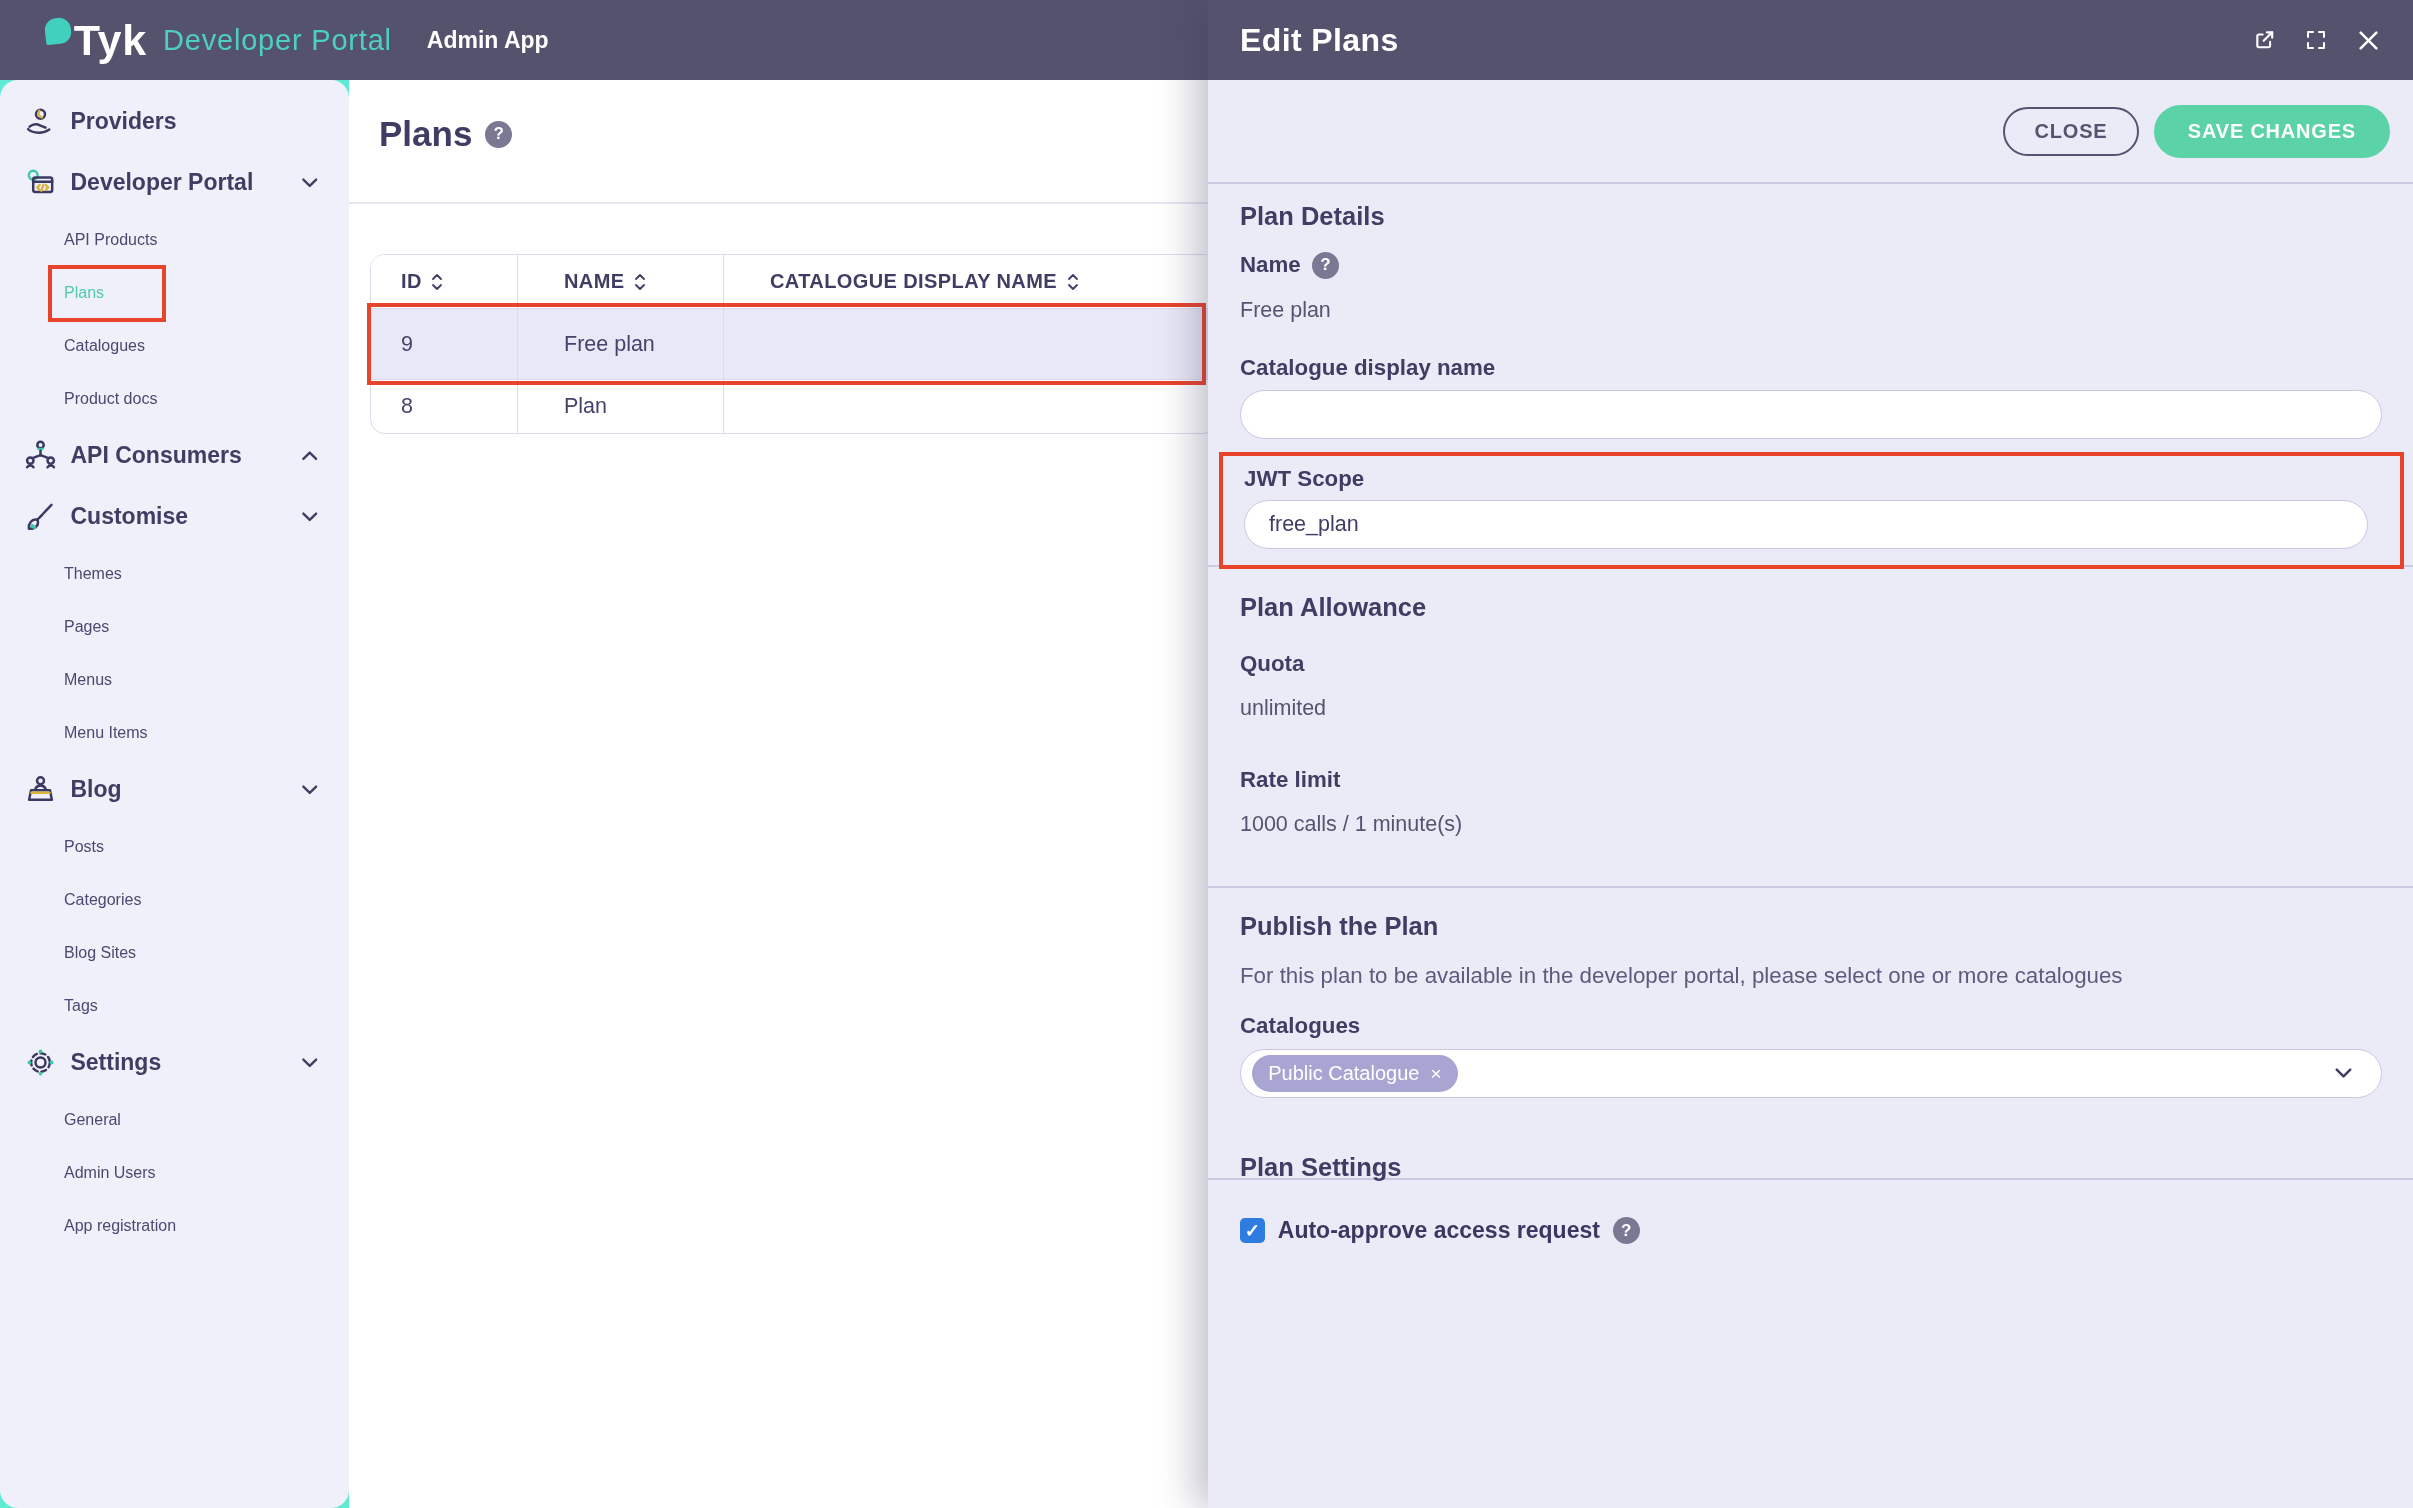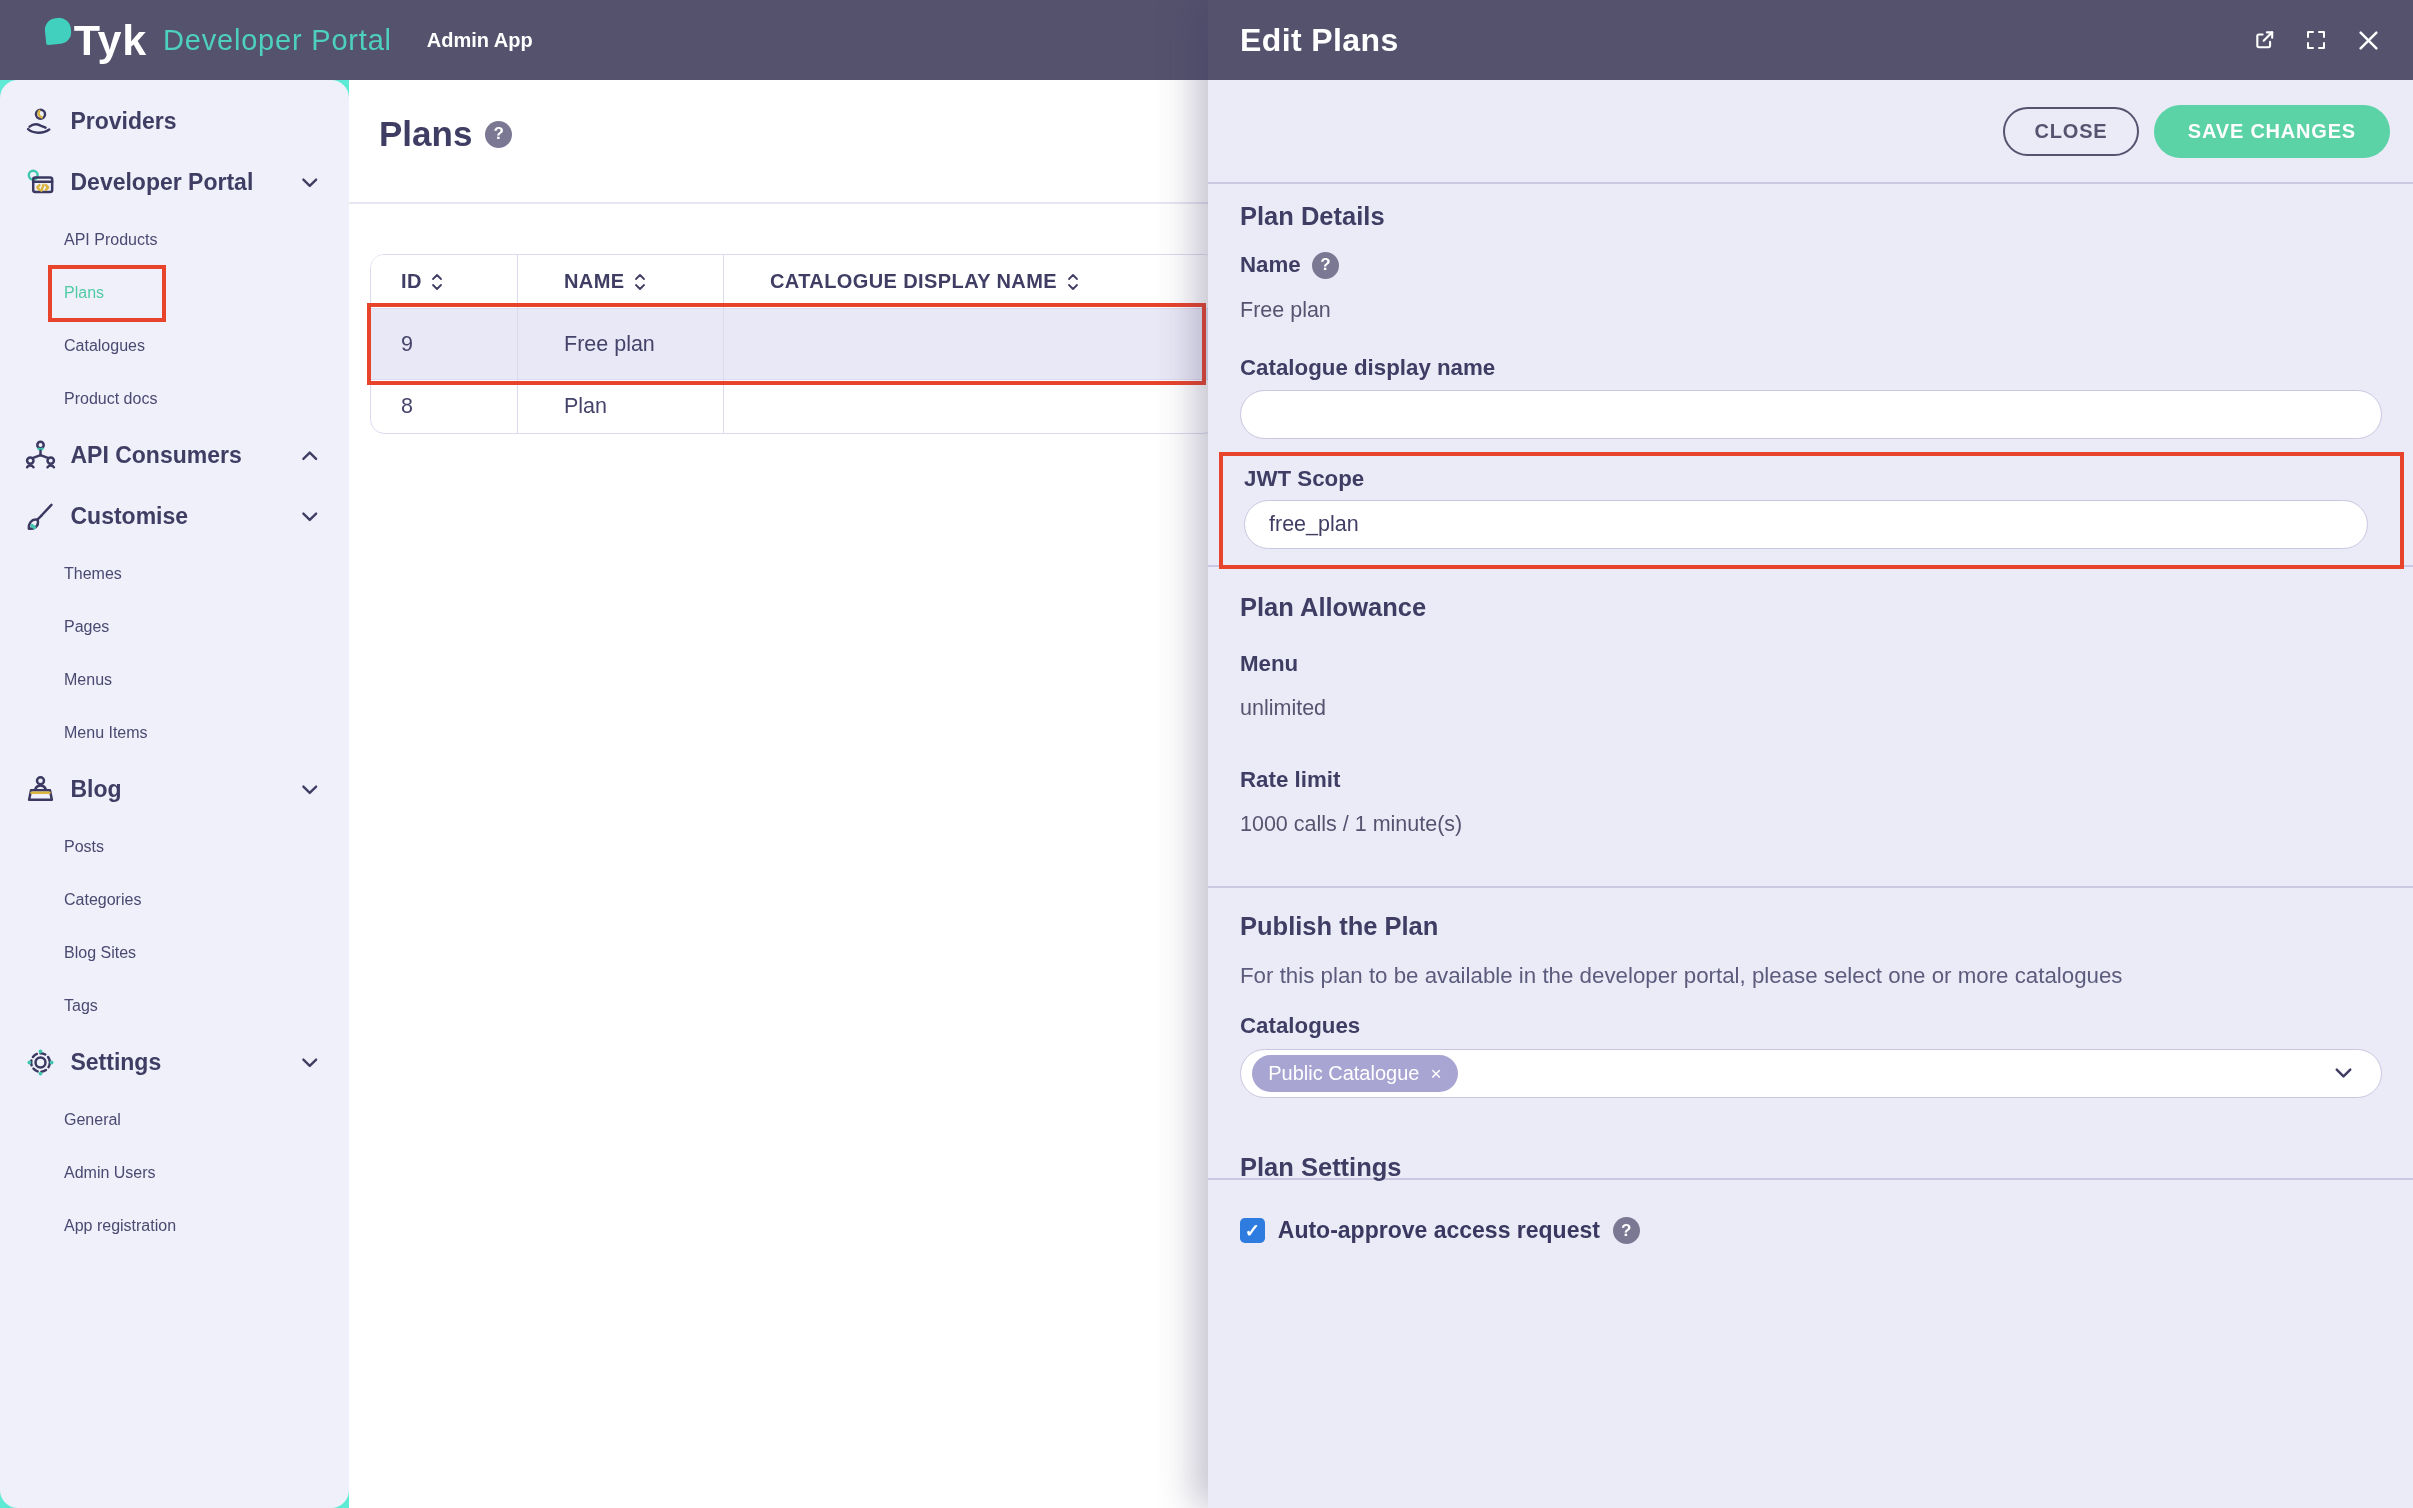--- a/index.html
+++ b/index.html
@@ -6,21 +6,21 @@
   .app{position:relative;width:2413px;height:1508px;overflow:hidden;background:#5eead4;
        font-family:"Liberation Sans",sans-serif;color:#3f3d63;}
 
   
   .top-header{position:absolute;left:0;top:0;width:100%;height:80px;background:#54526d;
               display:flex;align-items:center;padding-left:45px;box-sizing:border-box;z-index:5;}
   .leaf{width:25.5px;height:25.5px;background:#41d0bd;border-radius:46% 46% 46% 8%;
         transform:rotate(-6deg);margin-bottom:17.6px;}
   .brand{color:#fff;font-size:43px;font-weight:700;letter-spacing:0.8px;margin-left:3.2px;}
   .product{color:#4ed0c0;font-size:29px;font-weight:400;margin-left:16px;letter-spacing:0.8px;}
-  .appname{color:#fff;font-size:20px;font-weight:600;margin-left:35px;}
+  .appname{color:#fff;font-size:23px;font-weight:600;margin-left:35px;}
 
   
   .sidebar{position:absolute;left:0;top:80px;bottom:0;width:349px;background:#eff0f9;
            padding-top:11.2px;box-sizing:border-box;z-index:2;border-radius:18px;}
   .side-item{height:61px;display:flex;align-items:center;padding-left:22.3px;cursor:pointer;position:relative;}
   .side-item .s-icon{width:37px;height:37px;margin-right:11.2px;display:flex;align-items:center;justify-content:center;}
   .side-item .s-label{font-size:23px;font-weight:700;color:#3f3d63;}
   .chev{margin-left:auto;margin-right:27px;display:flex;}
   .chev.up{transform:rotate(180deg);}
   .side-sub{height:53px;display:flex;align-items:center;padding-left:64px;cursor:pointer;position:relative;}
@@ -350,21 +350,21 @@
       <div class="field-label" style="margin-top:32px;">Catalogue display name</div>
       <input class="text-input" style="margin-top: 9.6px;" type="text" value="">
       <div class="jwt-annotation">
         <div class="field-label">JWT Scope</div>
         <input class="text-input" style="margin-top: 8px;" type="text" value="free_plan">
       </div>
     </section>
 
     <section class="sec sec-allowance">
       <div class="sec-heading" style="margin-top:24px;">Plan Allowance</div>
-      <div class="field-label" style="margin-top:29px;">Menu</div>
+      <div class="field-label" style="margin-top:29px;">Quota</div>
       <div class="field-value" style="margin-top:19px;">unlimited</div>
       <div class="field-label" style="margin-top:46px;">Rate limit</div>
       <div class="field-value" style="margin-top:19px;">1000 calls / 1 minute(s)</div>
     </section>
 
     <section class="sec sec-publish">
       <div class="sec-heading" style="margin-top:24px;">Publish the Plan</div>
       <div class="desc" style="margin-top:22.3px;">For this plan to be available in the developer portal, please select one or more catalogues</div>
       <div class="field-label" style="margin-top:24px;">Catalogues</div>
       <div class="select-box" style="margin-top:9.6px;">

